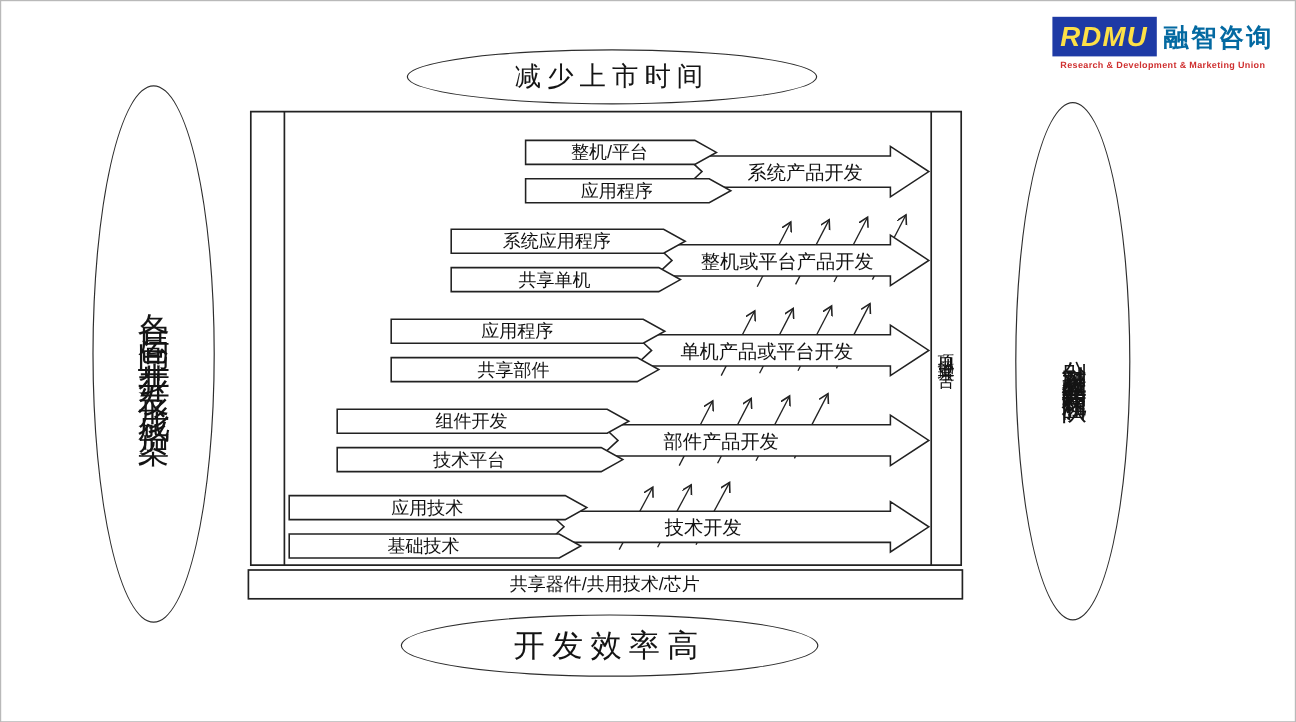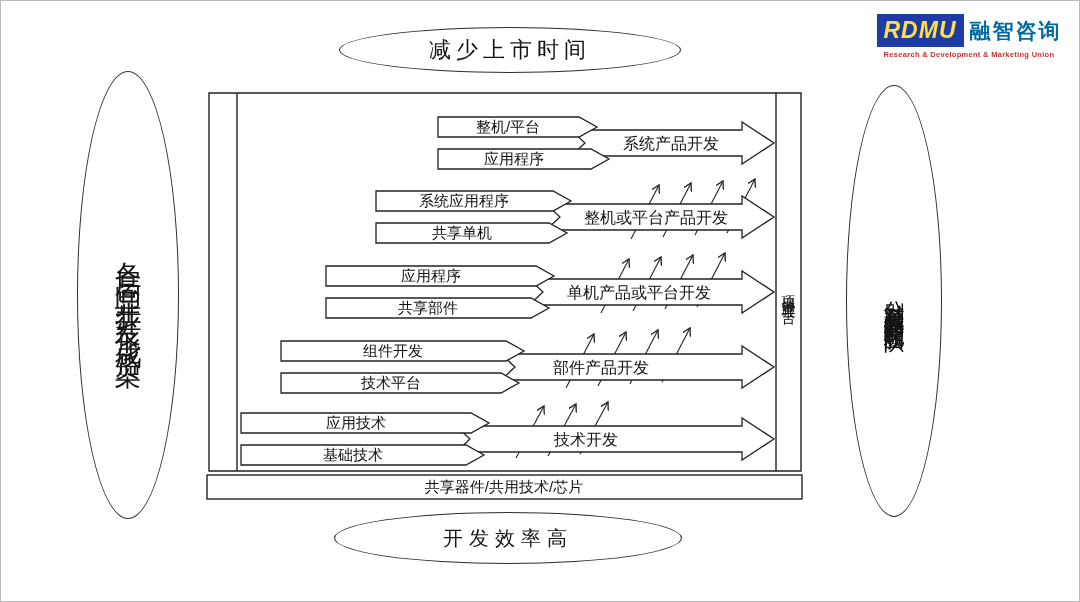--- a/index.html
+++ b/index.html
@@ -5,22 +5,22 @@
   * { margin:0; padding:0; box-sizing:border-box; }
   html,body { background:#ededed; }
   body { font-family:"Liberation Sans","DejaVu Sans",sans-serif; }
   .stage { position:relative; width:1080px; height:602px; background:#ffffff;
            border:1px solid #b9b9b9; overflow:hidden; margin:0 auto; }
 
   
   .callout { position:absolute; border:1.6px solid #2e2e2e; border-radius:50%;
              display:flex; align-items:center; justify-content:center;
              color:#141414; background:#fff; }
-  .callout-top    { left:338px; top:26px;  width:342px; height:46px;  font-size:22px; letter-spacing:5px; }
-  .callout-bottom { left:333px; top:511px; width:348px; height:52px;  font-size:20px; letter-spacing:6px; }
+  .callout-top    { left:338px; top:40px;  width:342px; height:46px;  font-size:22px; letter-spacing:5px; }
+  .callout-bottom { left:333px; top:511px; width:348px; height:52px;  font-size:26px; letter-spacing:6px; }
   .callout-left   { left:76px;  top:70px;  width:102px; height:448px; }
   .callout-right  { left:845px; top:84px;  width:96px;  height:432px; }
   .vtext { writing-mode:vertical-rl; text-orientation:upright; }
   .callout-left  .vtext { font-size:27px; letter-spacing:10px; }
   .callout-right .vtext { font-size:21px; letter-spacing:2px; }
 
   
   svg.diagram { position:absolute; left:0; top:0; }
   .shape { fill:#ffffff; stroke:#222222; stroke-width:1.3; }
   .frame { fill:none; stroke:#222222; stroke-width:1.4; }

